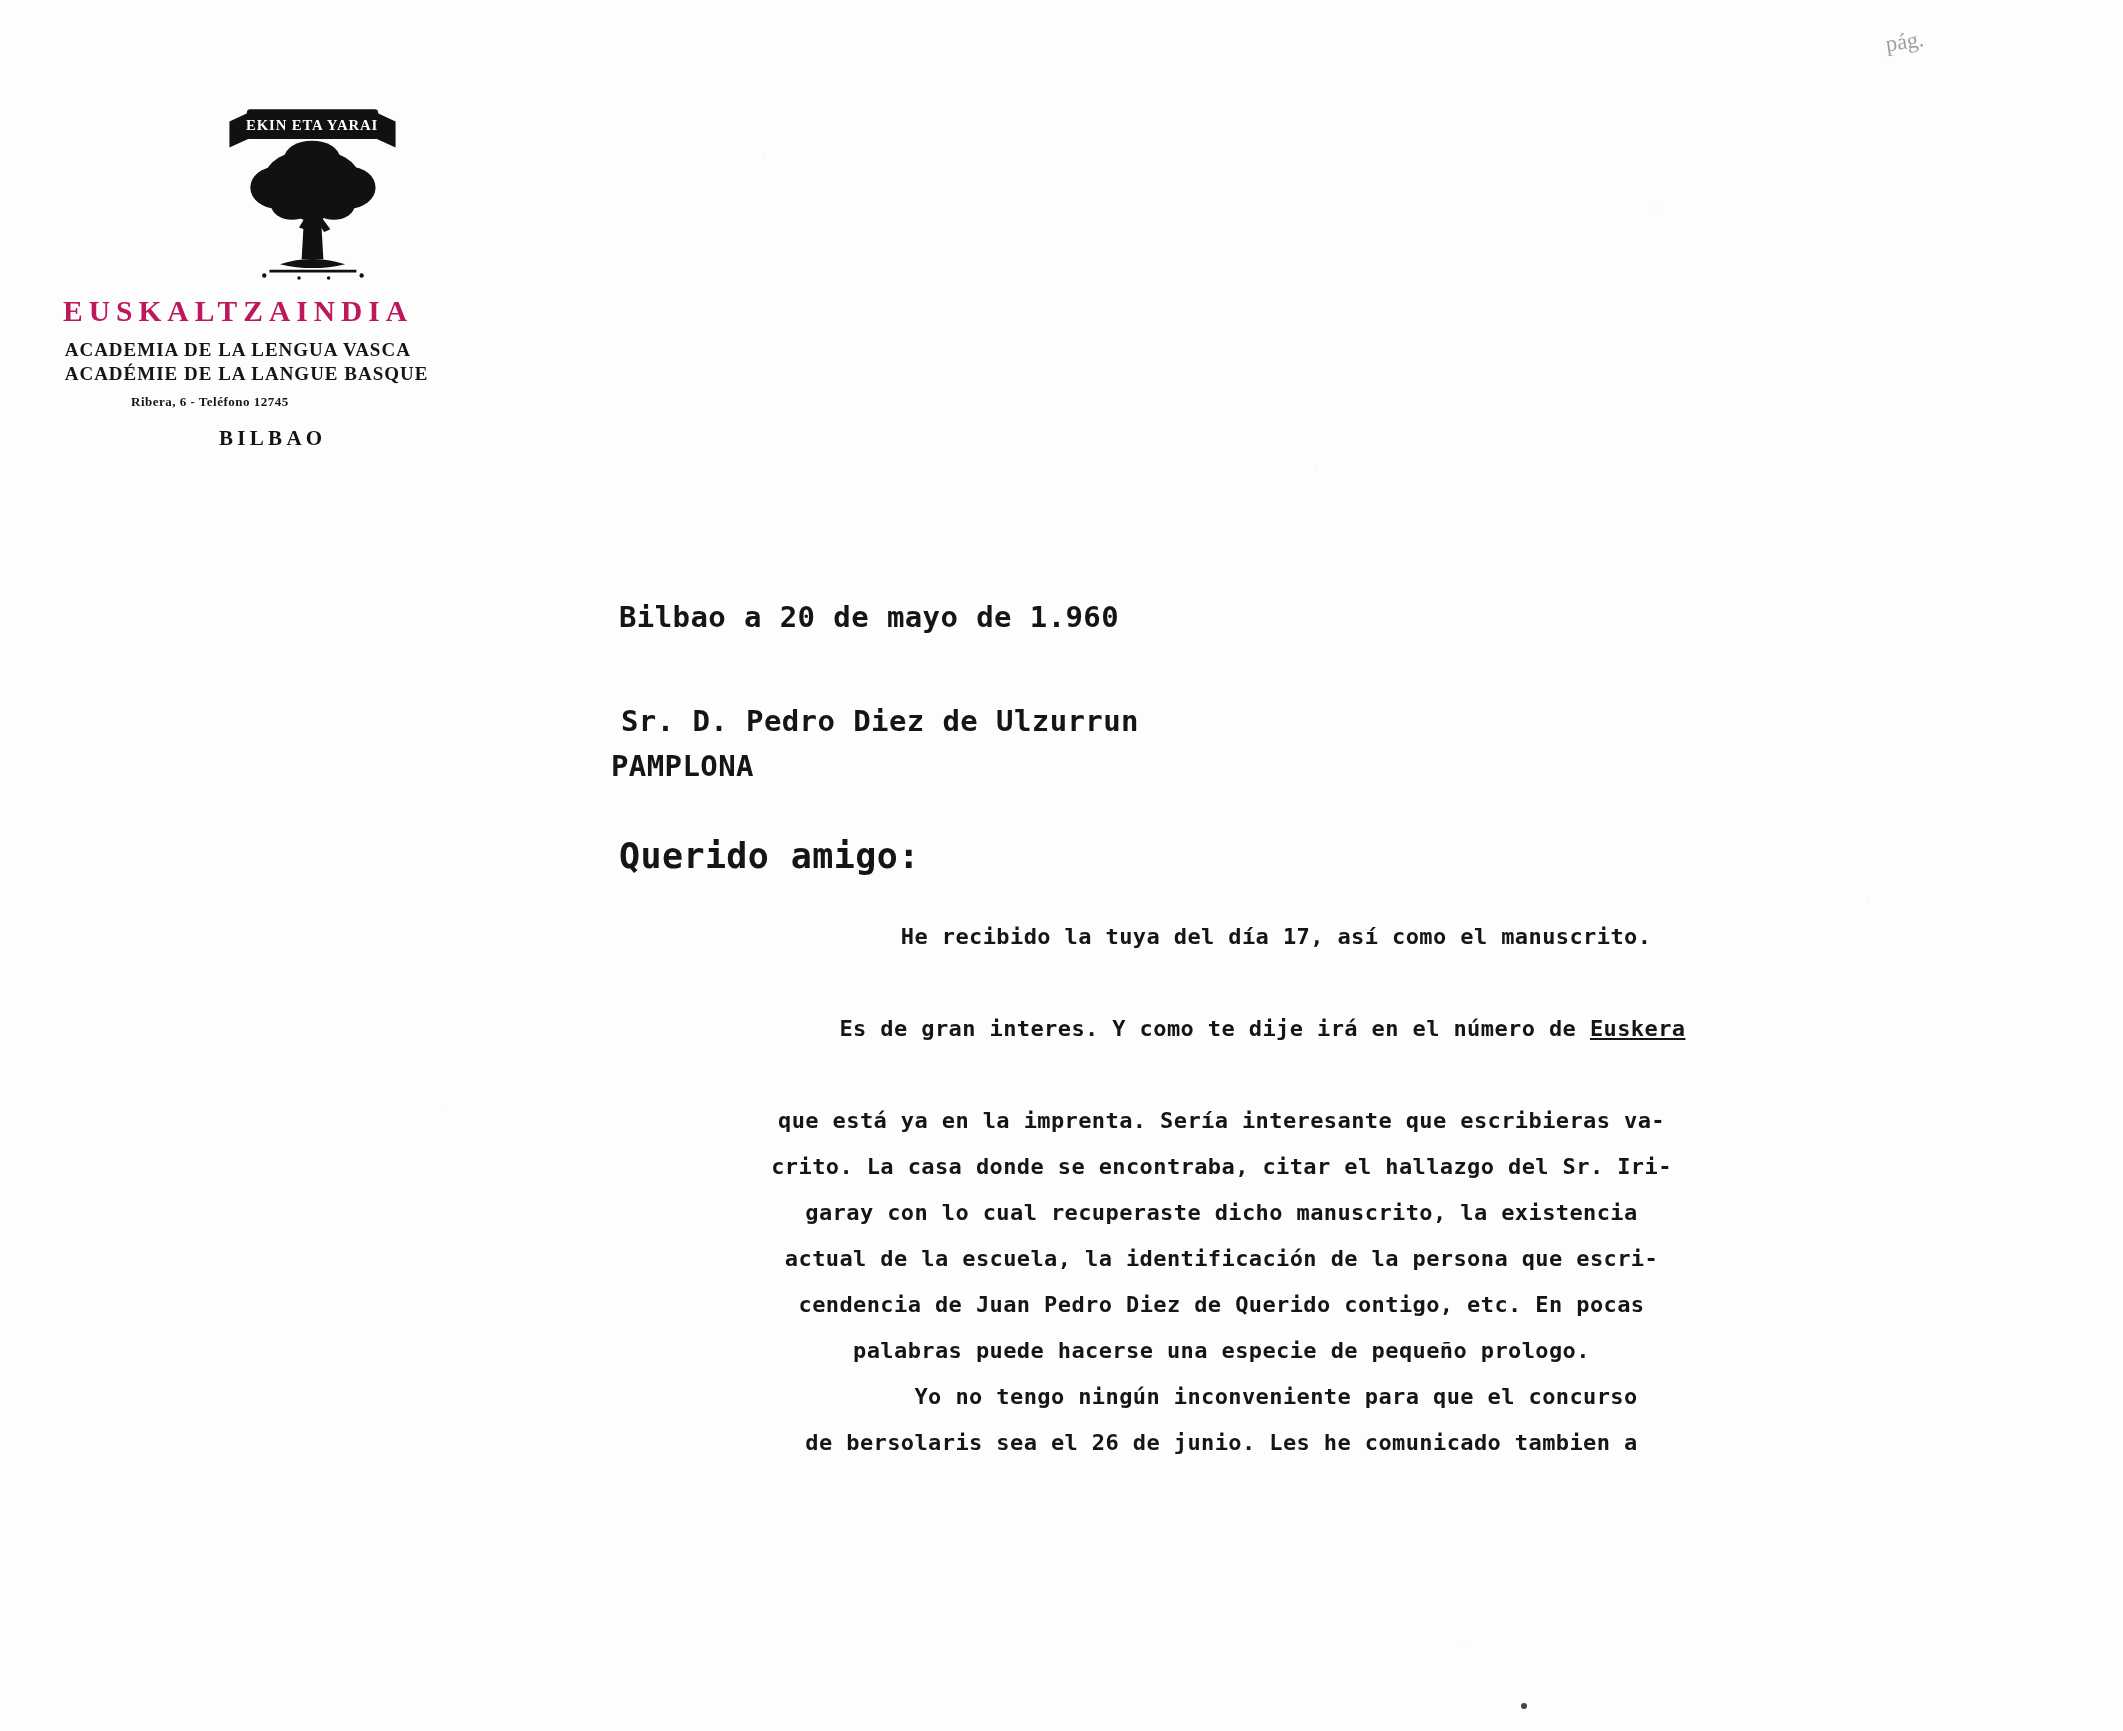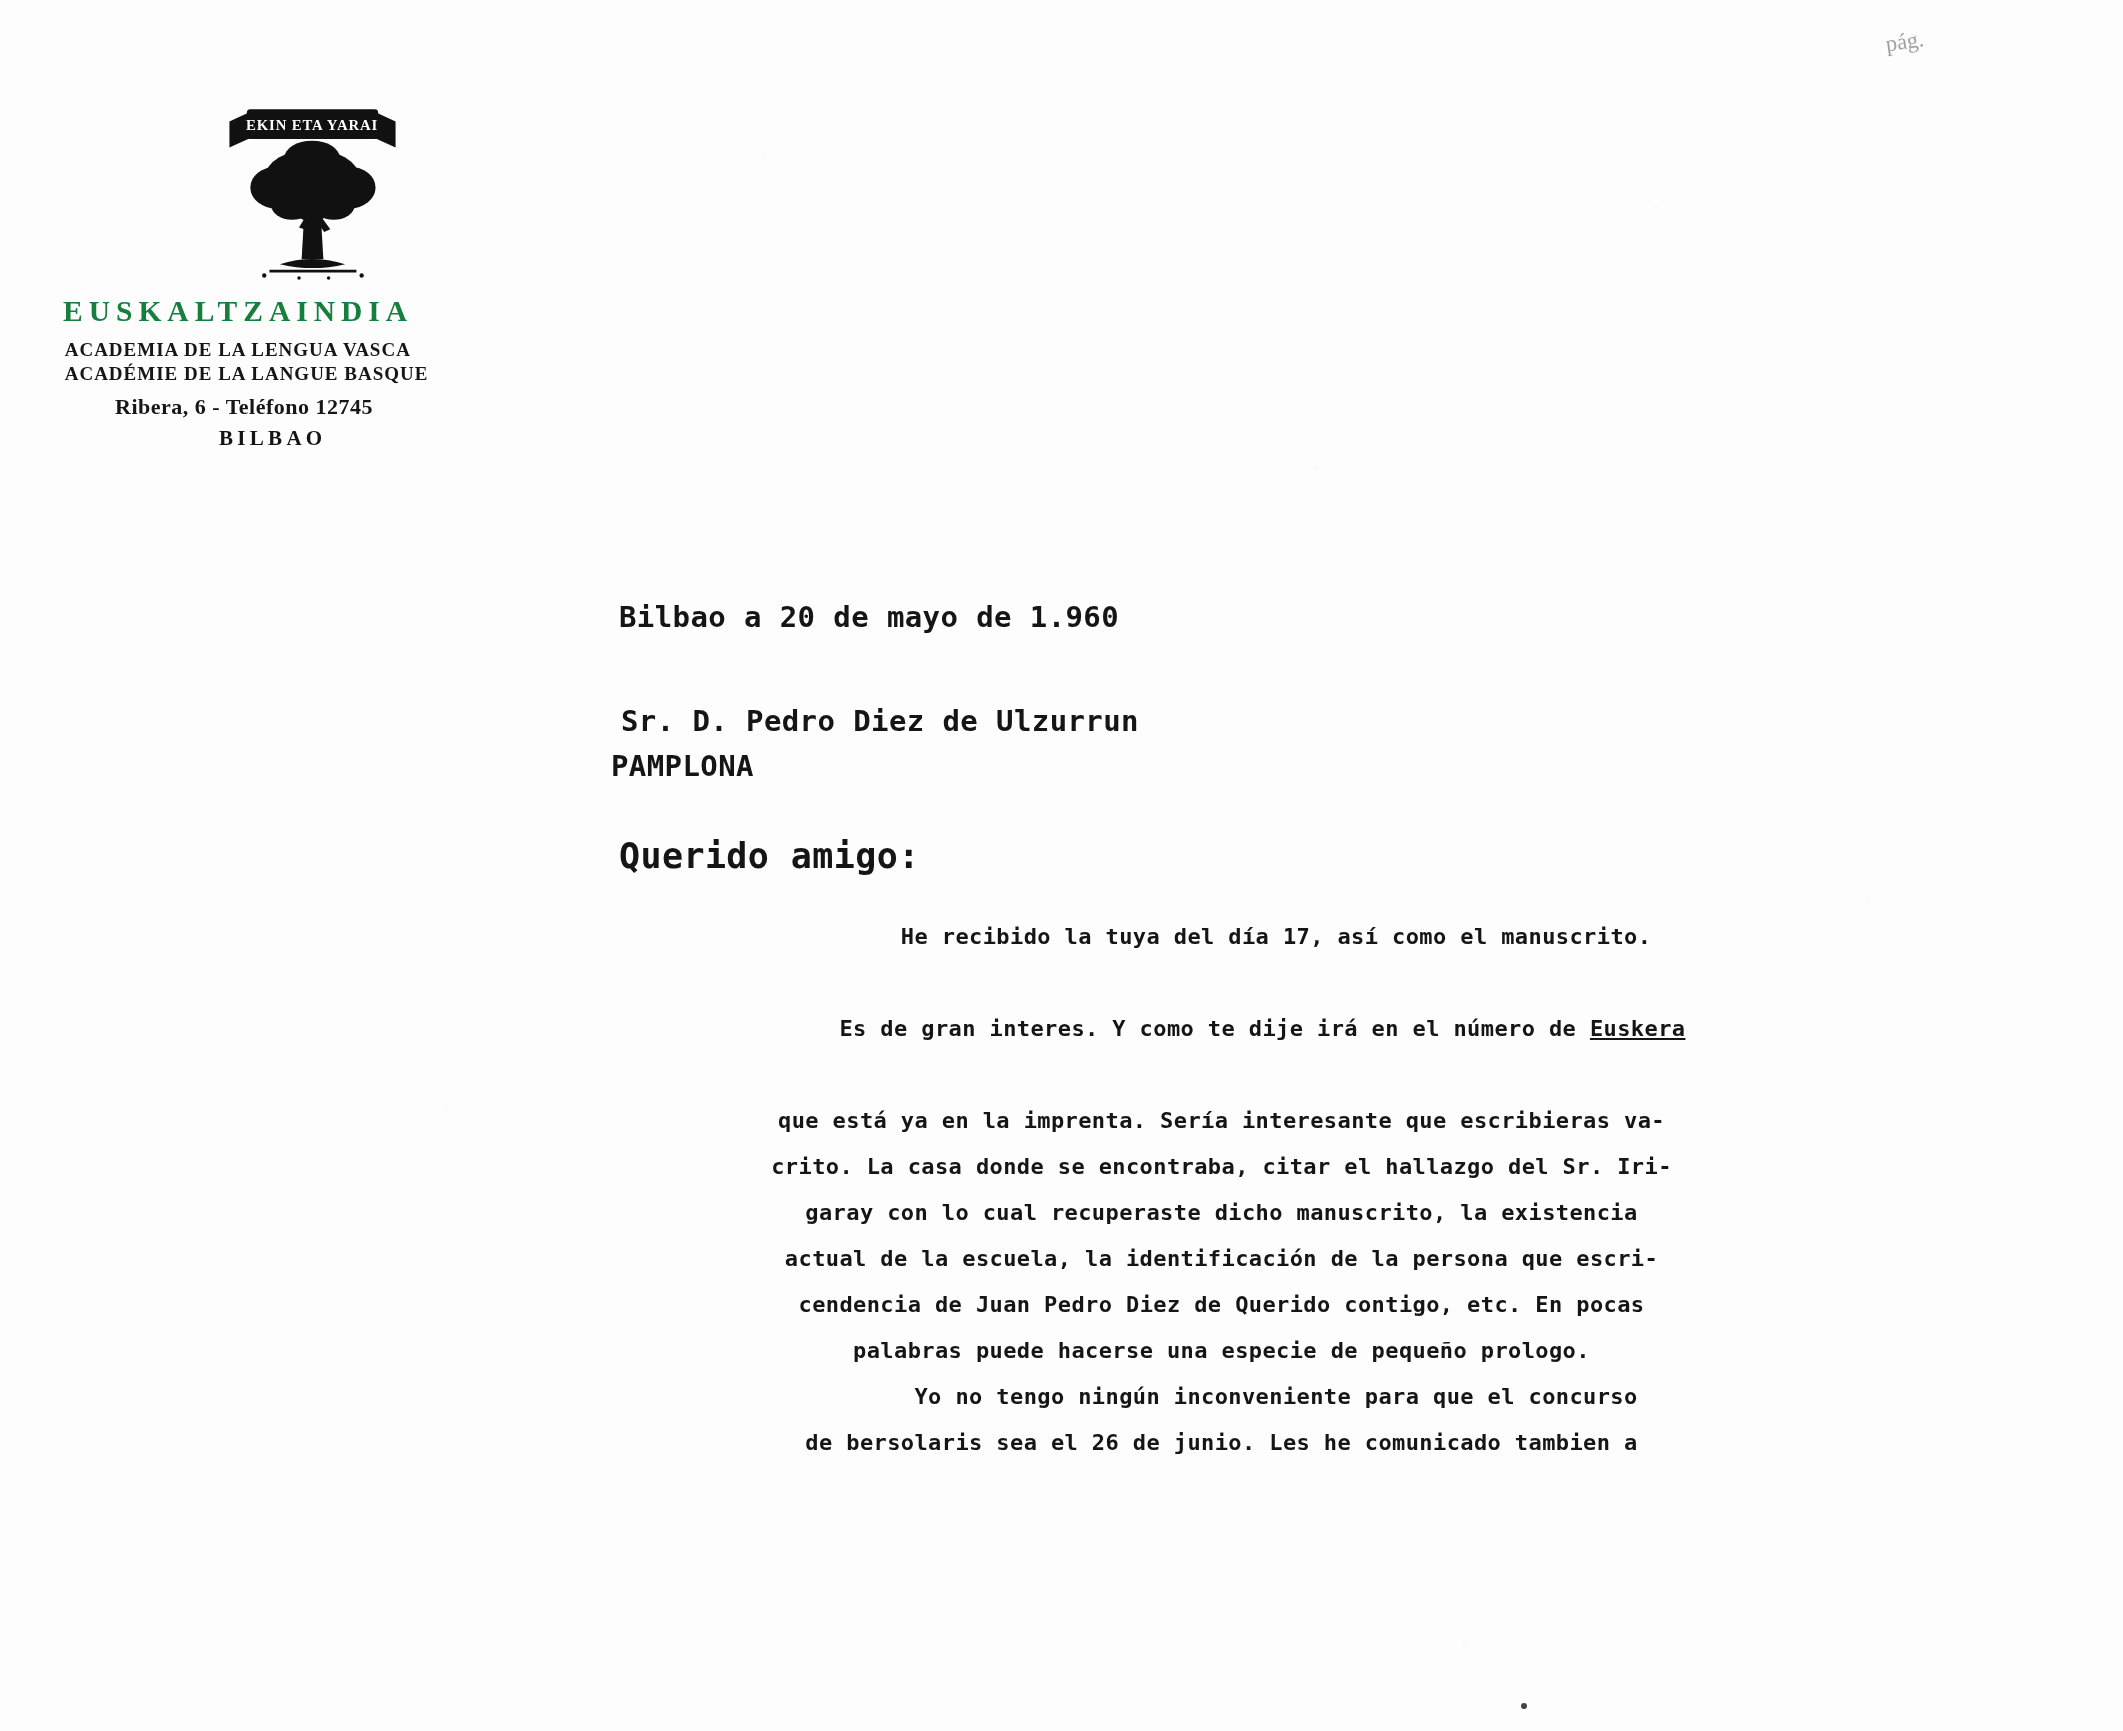--- a/index.html
+++ b/index.html
@@ -55,42 +55,42 @@
   .logo svg { display: block; }
 
   .org-name {
     position: absolute;
     left: 0;
     top: 198px;
     font-family: "Liberation Serif", serif;
     font-weight: bold;
     font-size: 29.5px;
     letter-spacing: 6px;
-    color: #15803d;
+    color: #be185d;
     white-space: nowrap;
   }
   .org-sub1, .org-sub2 {
     position: absolute;
     left: 1.7px;
     font-family: "Liberation Serif", serif;
     font-weight: bold;
     font-size: 19px;
     letter-spacing: 1px;
     color: #161616;
     white-space: nowrap;
   }
   .org-sub1 { top: 242px; }
   .org-sub2 { top: 266px; }
   .org-addr {
     position: absolute;
-    left: 52px;
+    left: 68px;
     top: 297px;
     font-family: "Liberation Serif", serif;
     font-weight: bold;
-    font-size: 22px;
+    font-size: 13px;
     letter-spacing: 0.5px;
     color: #161616;
     white-space: nowrap;
   }
   .org-city {
     position: absolute;
     left: 156px;
     top: 329px;
     font-family: "Liberation Serif", serif;
     font-weight: bold;

